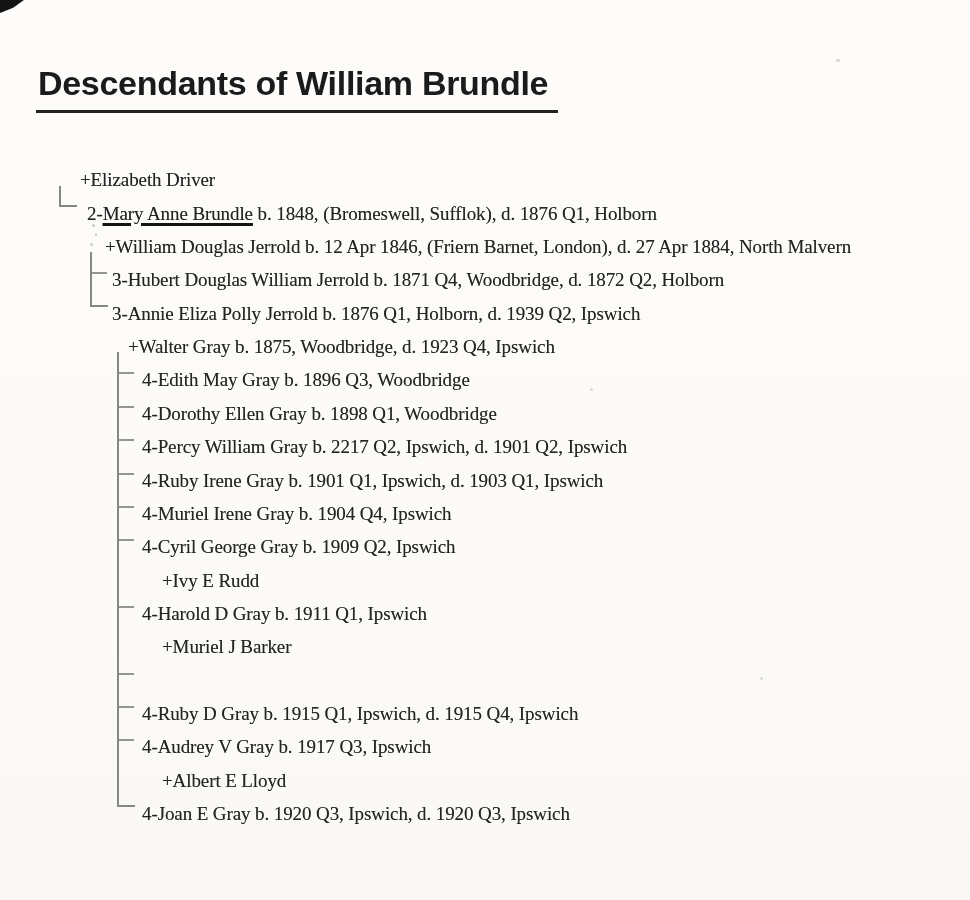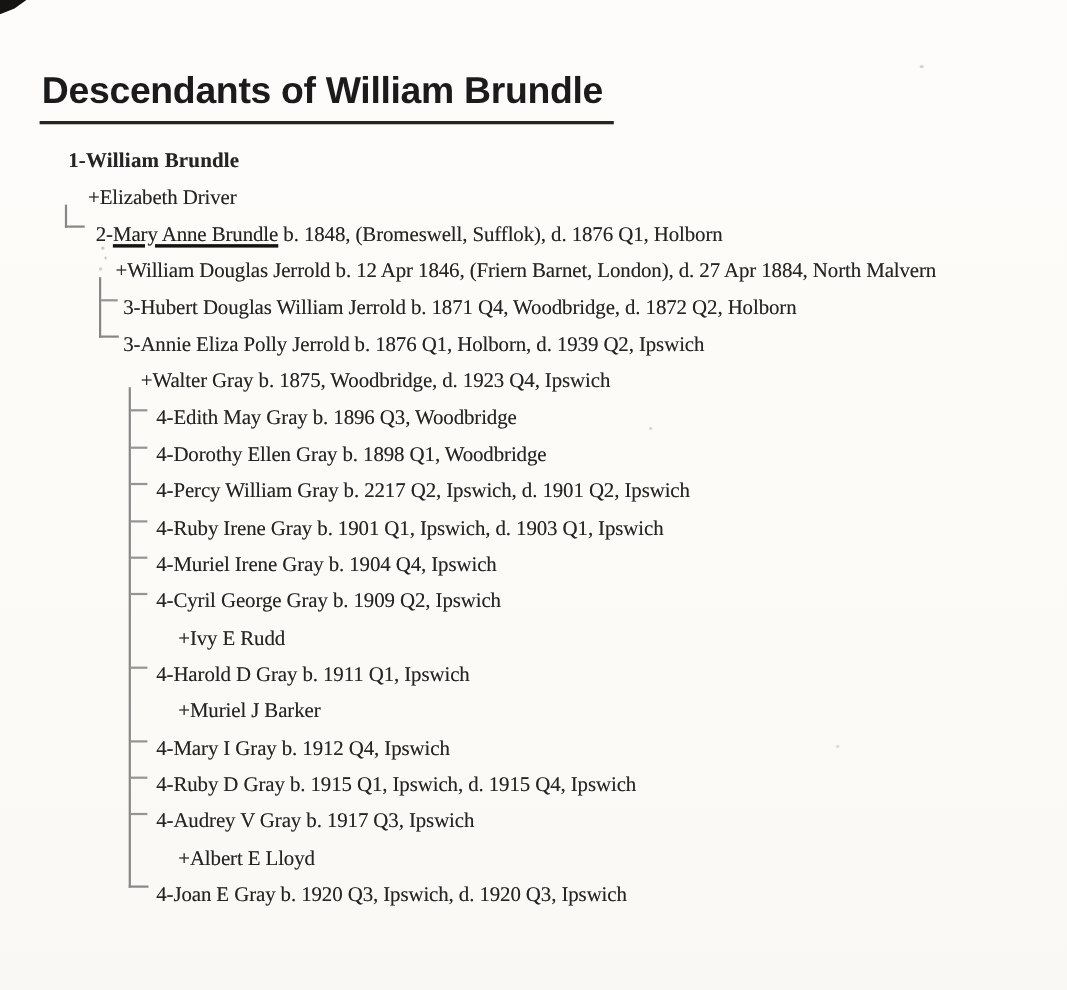--- a/index.html
+++ b/index.html
@@ -77,37 +77,35 @@
   <div class="speck sp1"></div>
   <div class="speck sp2"></div>
   <div class="speck sp3"></div>
   <div class="speck sp4"></div>
   <div class="speck sp5"></div>
   <div class="speck sp6"></div>
 
   <h1 class="doc-title">Descendants of William Brundle</h1>
 
   <div id="tree">
-      <div class="row bold" style="top: 134px; left: 62px;"><span>1-William Brundle</span></div>
       <div class="row" style="top: 167.35px; left: 80px;"><span>+Elizabeth Driver</span></div>
       <div class="row" style="top: 200.7px; left: 87px;"><span>2-</span><span class="uname">Mary Anne Brundle</span><span> b. 1848, (Bromeswell, Sufflok), d. 1876 Q1, Holborn</span></div>
       <div class="row" style="top: 234.05px; left: 105px;"><span>+William Douglas Jerrold b. 12 Apr 1846, (Friern Barnet, London), d. 27 Apr 1884, North Malvern</span></div>
       <div class="row" style="top: 267.4px; left: 112px;"><span>3-Hubert Douglas William Jerrold b. 1871 Q4, Woodbridge, d. 1872 Q2, Holborn</span></div>
       <div class="row" style="top: 300.75px; left: 112px;"><span>3-Annie Eliza Polly Jerrold b. 1876 Q1, Holborn, d. 1939 Q2, Ipswich</span></div>
       <div class="row" style="top: 334.1px; left: 128px;"><span>+Walter Gray b. 1875, Woodbridge, d. 1923 Q4, Ipswich</span></div>
       <div class="row" style="top: 367.45px; left: 142px;"><span>4-Edith May Gray b. 1896 Q3, Woodbridge</span></div>
       <div class="row" style="top: 400.8px; left: 142px;"><span>4-Dorothy Ellen Gray b. 1898 Q1, Woodbridge</span></div>
       <div class="row" style="top: 434.15px; left: 142px;"><span>4-Percy William Gray b. 2217 Q2, Ipswich, d. 1901 Q2, Ipswich</span></div>
       <div class="row" style="top: 467.5px; left: 142px;"><span>4-Ruby Irene Gray b. 1901 Q1, Ipswich, d. 1903 Q1, Ipswich</span></div>
       <div class="row" style="top: 500.85px; left: 142px;"><span>4-Muriel Irene Gray b. 1904 Q4, Ipswich</span></div>
       <div class="row" style="top: 534.2px; left: 142px;"><span>4-Cyril George Gray b. 1909 Q2, Ipswich</span></div>
       <div class="row" style="top: 567.55px; left: 162px;"><span>+Ivy E Rudd</span></div>
       <div class="row" style="top: 600.9px; left: 142px; text-align: center;"><span>4-Harold D Gray b. 1911 Q1, Ipswich</span></div>
       <div class="row" style="top: 634.25px; left: 162px;"><span>+Muriel J Barker</span></div>
-      <div class="row" style="top: 667.6px; left: 142px;"><span>4-Mary I Gray b. 1912 Q4, Ipswich</span></div>
       <div class="row" style="top: 700.95px; left: 142px;"><span>4-Ruby D Gray b. 1915 Q1, Ipswich, d. 1915 Q4, Ipswich</span></div>
       <div class="row" style="top: 734.3px; left: 142px;"><span>4-Audrey V Gray b. 1917 Q3, Ipswich</span></div>
       <div class="row" style="top: 767.65px; left: 162px;"><span>+Albert E Lloyd</span></div>
       <div class="row" style="top: 801px; left: 142px;"><span>4-Joan E Gray b. 1920 Q3, Ipswich, d. 1920 Q3, Ipswich</span></div>
       <div class="trunk" style="left: 59px; top: 185.7px; height: 19px;"></div>
       <div class="trunk" style="left: 90px; top: 252.4px; height: 52.35px;"></div>
       <div class="tick" style="left: 92px; top: 272.4px;"></div>
       <div class="trunk" style="left: 117px; top: 352.45px; height: 452.55px;"></div>
       <div class="tick" style="left: 119px; top: 372.45px;"></div>
       <div class="tick" style="left: 119px; top: 405.8px;"></div>

